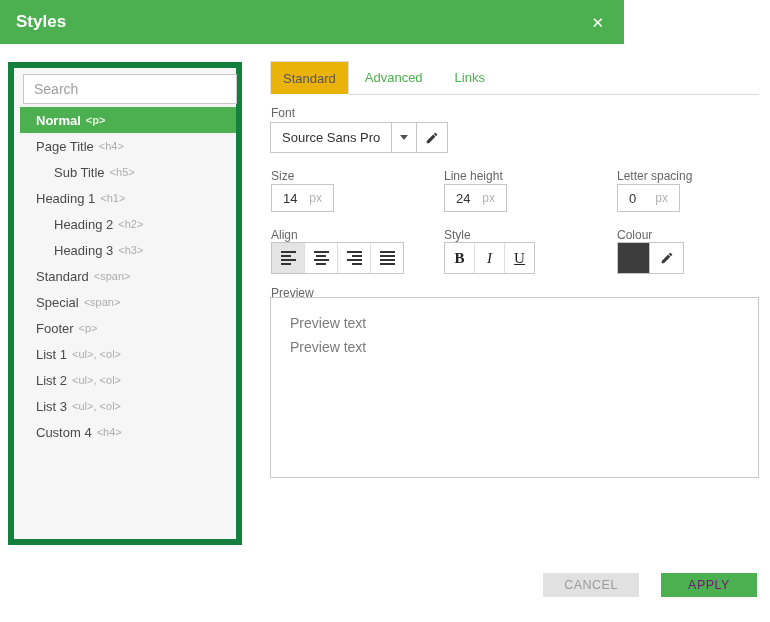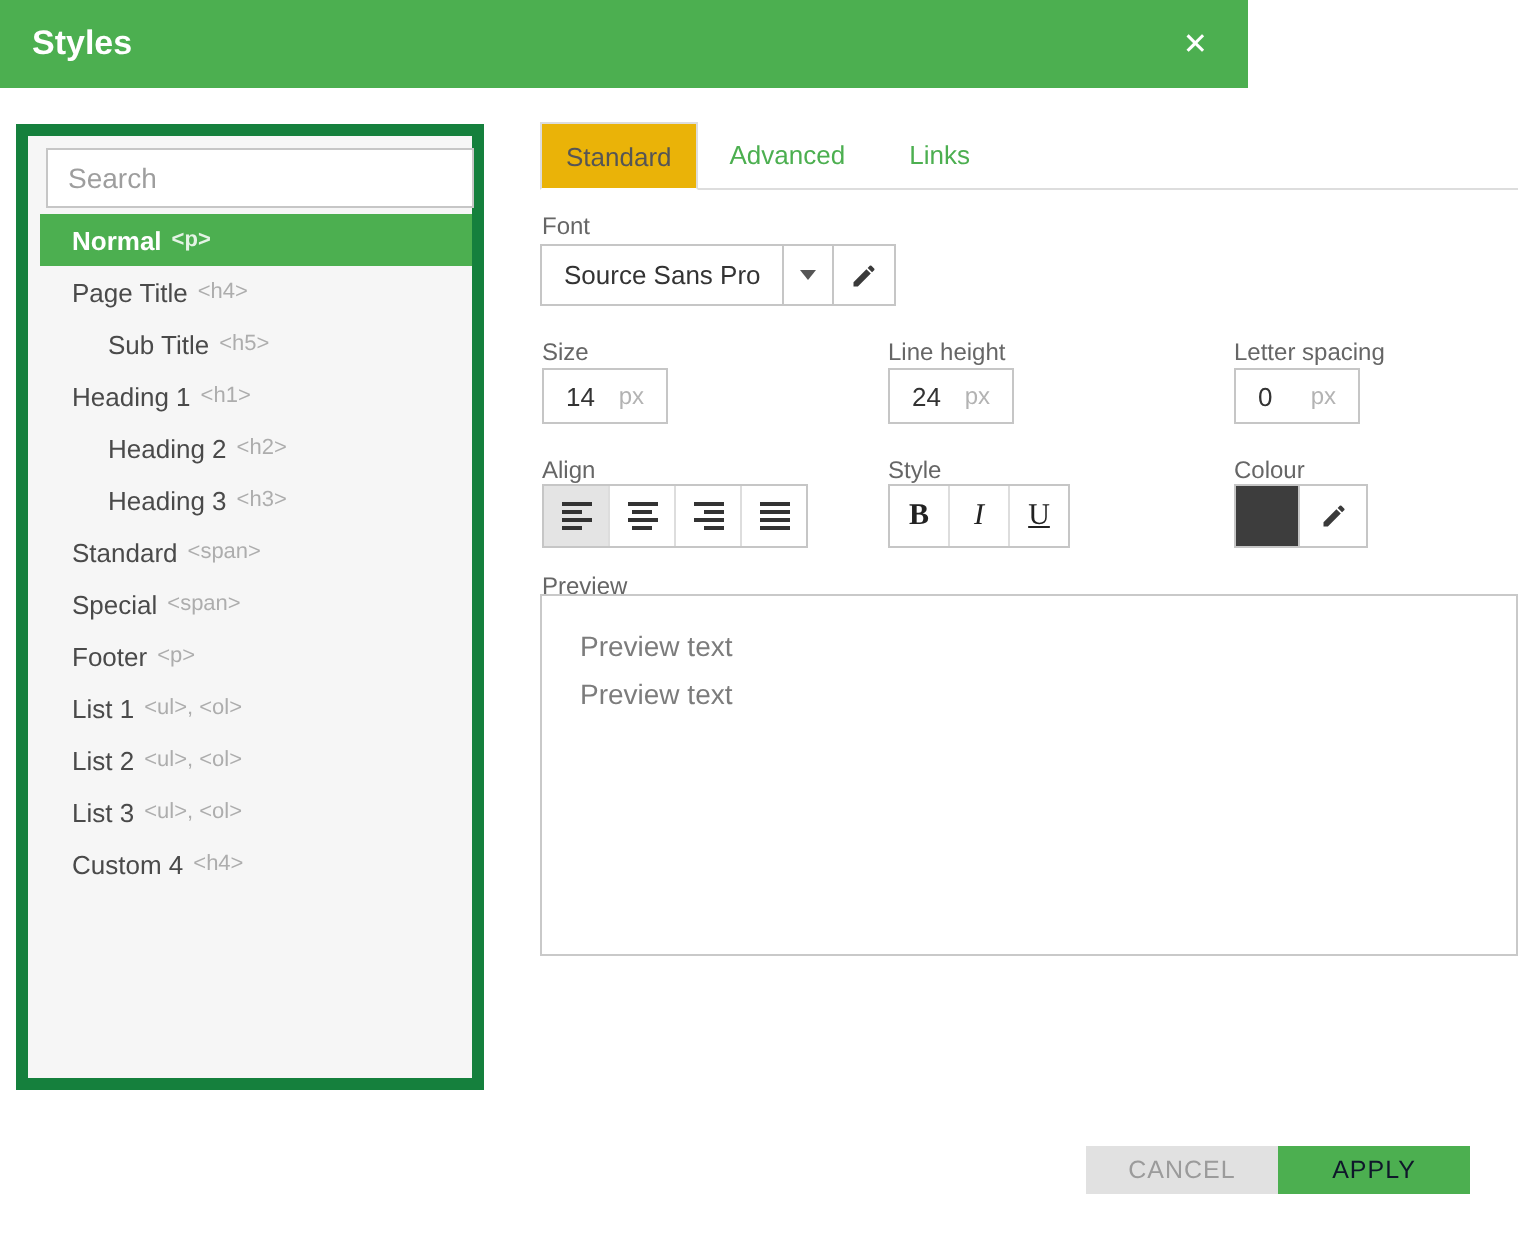--- a/index.html
+++ b/index.html
@@ -67,21 +67,21 @@
   .pencil{width:14px;height:14px;fill:#3a3a3a}
   
   .preview-box{position:absolute;left:0;top:236px;width:489px;height:181px;border:1px solid #c9c9c9;
     box-sizing:border-box;background:#fff;padding:13px 19px;overflow:hidden}
   .preview-box p{margin:0;font-size:14px;line-height:24px;color:#7c7c7c}
   
   .btn{position:absolute;top:573px;width:96px;height:24px;border:none;display:flex;align-items:center;
     justify-content:center;font-family:"Liberation Sans",sans-serif;font-size:12.5px;font-weight:400;
     letter-spacing:.5px;cursor:pointer}
   .btn.cancel{left:543px;background:#e1e1e1;color:#9b9b9b}
-  .btn.apply{left:639px;background:#4caf50;color:#0f172a}
+  .btn.apply{left:661px;background:#4caf50;color:#701a75}
 </style>
 </head>
 <body>
 
 <div class="header">
   <span class="title">Styles</span>
   <span class="close">✕</span>
 </div>
 
 <div class="sidebar">

